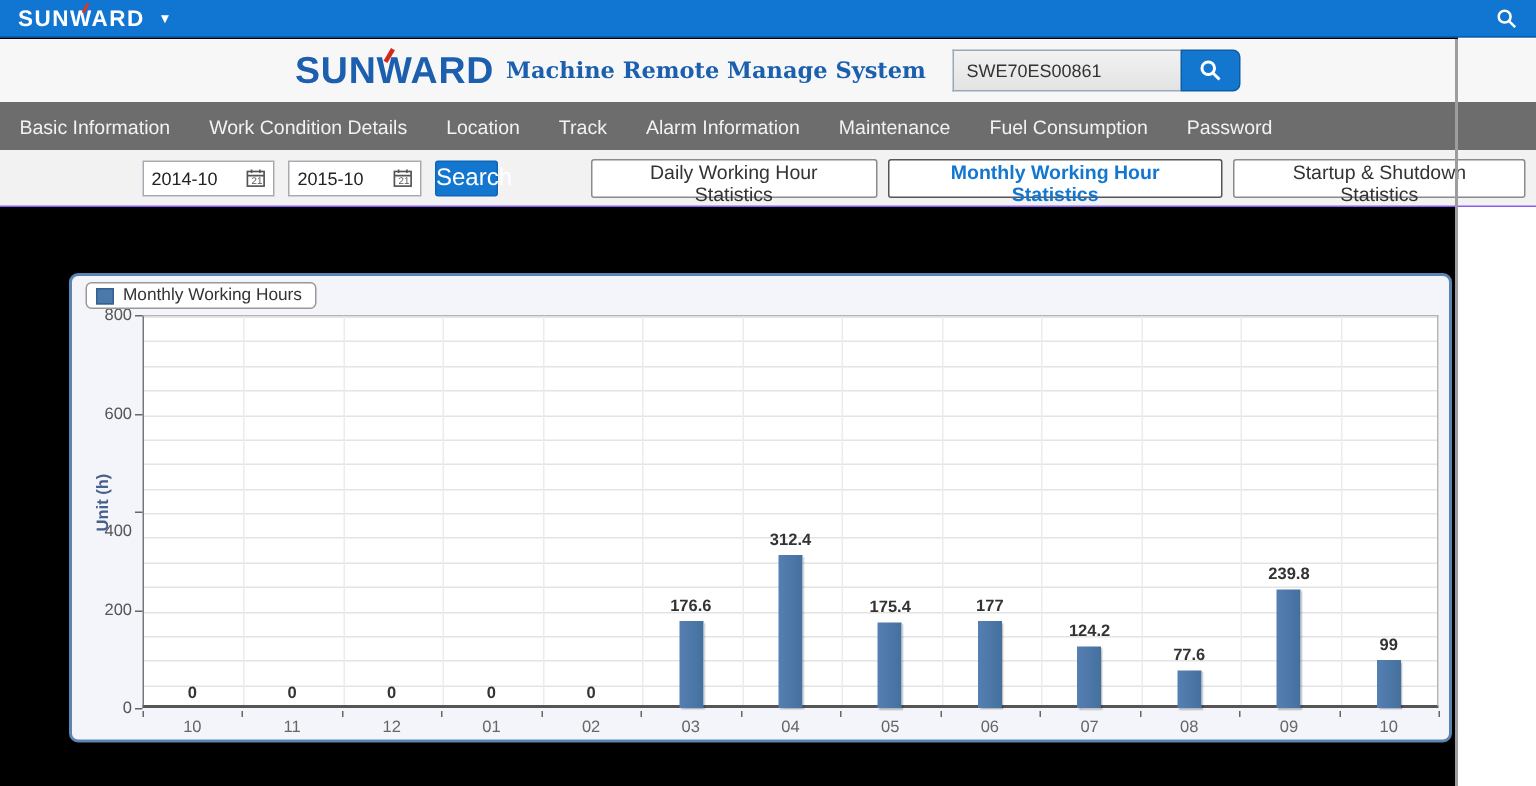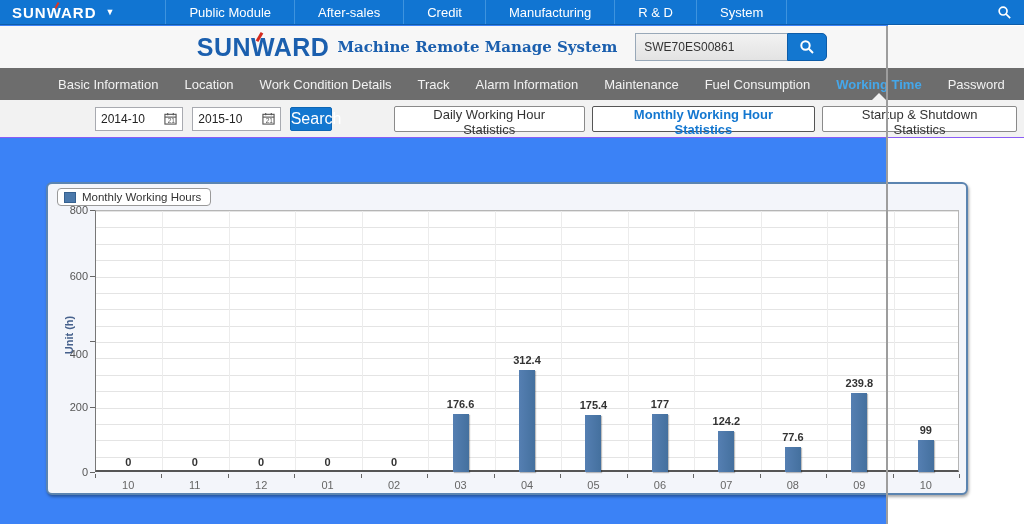--- a/index.html
+++ b/index.html
@@ -1,18 +1,18 @@
 <!DOCTYPE html>
 <html><head>
 <meta charset="utf-8">
 <style>
   * { margin:0; padding:0; box-sizing:border-box; }
   html,body { width:1024px; height:524px; background:#fff; overflow:hidden;
               font-family:"Liberation Sans", sans-serif; }
-  .page { position:relative; width:888px; height:524px; background:#3b82f6;text-decoration:underline; }
+  .page { position:relative; width:972px; height:524px; background:#000000;text-decoration:underline; }
 
   
   .topbar { position:absolute; left:0; top:0; width:1024px; height:25px;
             background:#1175d2; border-bottom:1px solid #0d5ca8;
             display:flex; align-items:stretch; color:#fff; }
   .brand { position:relative; display:flex; align-items:center; padding:0 10px 0 12px;
            font-weight:bold; font-size:15px; letter-spacing:1px; }
   .brand .w-accent { position:absolute; left:56px; top:2px; width:2px; height:7px;
            background:#e03522; transform:rotate(28deg); }
   .brand .caret { font-size:9px; margin-left:9px; color:#fff; }
@@ -34,21 +34,21 @@
   .hsearch { display:flex; margin-left:18px; }
   .hsearch input { width:152px; height:28px; border:1px solid #98a8b8; border-right:none;
            background:linear-gradient(#f2f2f2,#e3e3e3); padding:0 8px; font-size:12px;
            color:#333; outline:none; font-family:"Liberation Sans", sans-serif; }
   .hsearch button { width:40px; height:28px; background:#1377d0; border:1px solid #0d5ca8;
            border-radius:0 5px 5px 0; display:flex; align-items:center; justify-content:center;
            cursor:pointer; }
 
   
   .gnav { position:absolute; left:0; top:68px; width:1024px; height:32px; background:#6d6d6d;
-          display:flex; align-items:center; padding-left:45px; }
+          display:flex; align-items:center; }
   .gnav .gitem { position:relative; color:#f2f2f2; font-size:13px; padding:0 13px;
           height:32px; display:flex; align-items:center; cursor:pointer; }
   .gnav .gitem.active { color:#45a7ea; font-weight:bold; }
   .gnav .gitem.active .uptri { position:absolute; bottom:0; left:50%; margin-left:-7px;
           width:0; height:0; border-left:7px solid transparent; border-right:7px solid transparent;
           border-bottom:7px solid #f2f2f2; }
 
   
   .toolbar { position:absolute; left:0; top:100px; width:1024px; height:38px; background:#f2f2f2;
           display:flex; align-items:center; padding-left:95px; border-bottom:1px solid #8b5cf6; }
@@ -98,28 +98,20 @@
 <body>
 
 <div class="page">
 
   <div class="topbar">
     <div class="brand">
       <span>SUNWARD</span>
       <span class="w-accent"></span>
       <span class="caret">▼</span>
     </div>
-    <div class="topmenu">
-      <span class="item">Public Module</span>
-      <span class="item">After-sales</span>
-      <span class="item">Credit</span>
-      <span class="item">Manufacturing</span>
-      <span class="item">R &amp; D</span>
-      <span class="item">System</span>
-    </div>
     <div class="top-search">
       <span>
         <svg width="15" height="15" viewBox="0 0 16 16">
             <circle cx="6.5" cy="6.5" r="4.2" fill="none" stroke="#fff" stroke-width="1.8"></circle>
             <line x1="9.8" y1="9.8" x2="14" y2="14" stroke="#fff" stroke-width="1.8"></line>
           </svg>
       </span>
     </div>
   </div>
 
@@ -137,30 +129,26 @@
               <circle cx="6.5" cy="6.5" r="4.2" fill="none" stroke="#fff" stroke-width="2"></circle>
               <line x1="9.8" y1="9.8" x2="14" y2="14" stroke="#fff" stroke-width="2"></line>
             </svg>
         </span>
       </button>
     </div>
   </div>
 
   <div class="gnav">
     <span class="gitem">Basic Information</span>
+    <span class="gitem">Work Condition Details</span>
     <span class="gitem">Location</span>
-    <span class="gitem">Work Condition Details</span>
     <span class="gitem">Track</span>
     <span class="gitem">Alarm Information</span>
     <span class="gitem">Maintenance</span>
     <span class="gitem">Fuel Consumption</span>
-    <span class="gitem active">
-        <span>Working Time</span>
-        <span class="uptri"></span>
-      </span>
     <span class="gitem">Password</span>
   </div>
 
   <div class="toolbar">
     <div class="datebox">
       <span>2014-10</span>
       <span>
         <svg width="13" height="13" viewBox="0 0 14 14">
             <rect x="1" y="2.5" width="12" height="10.5" fill="none" stroke="#555" stroke-width="1.2"></rect>
             <line x1="1" y1="5.5" x2="13" y2="5.5" stroke="#555" stroke-width="1.2"></line>

